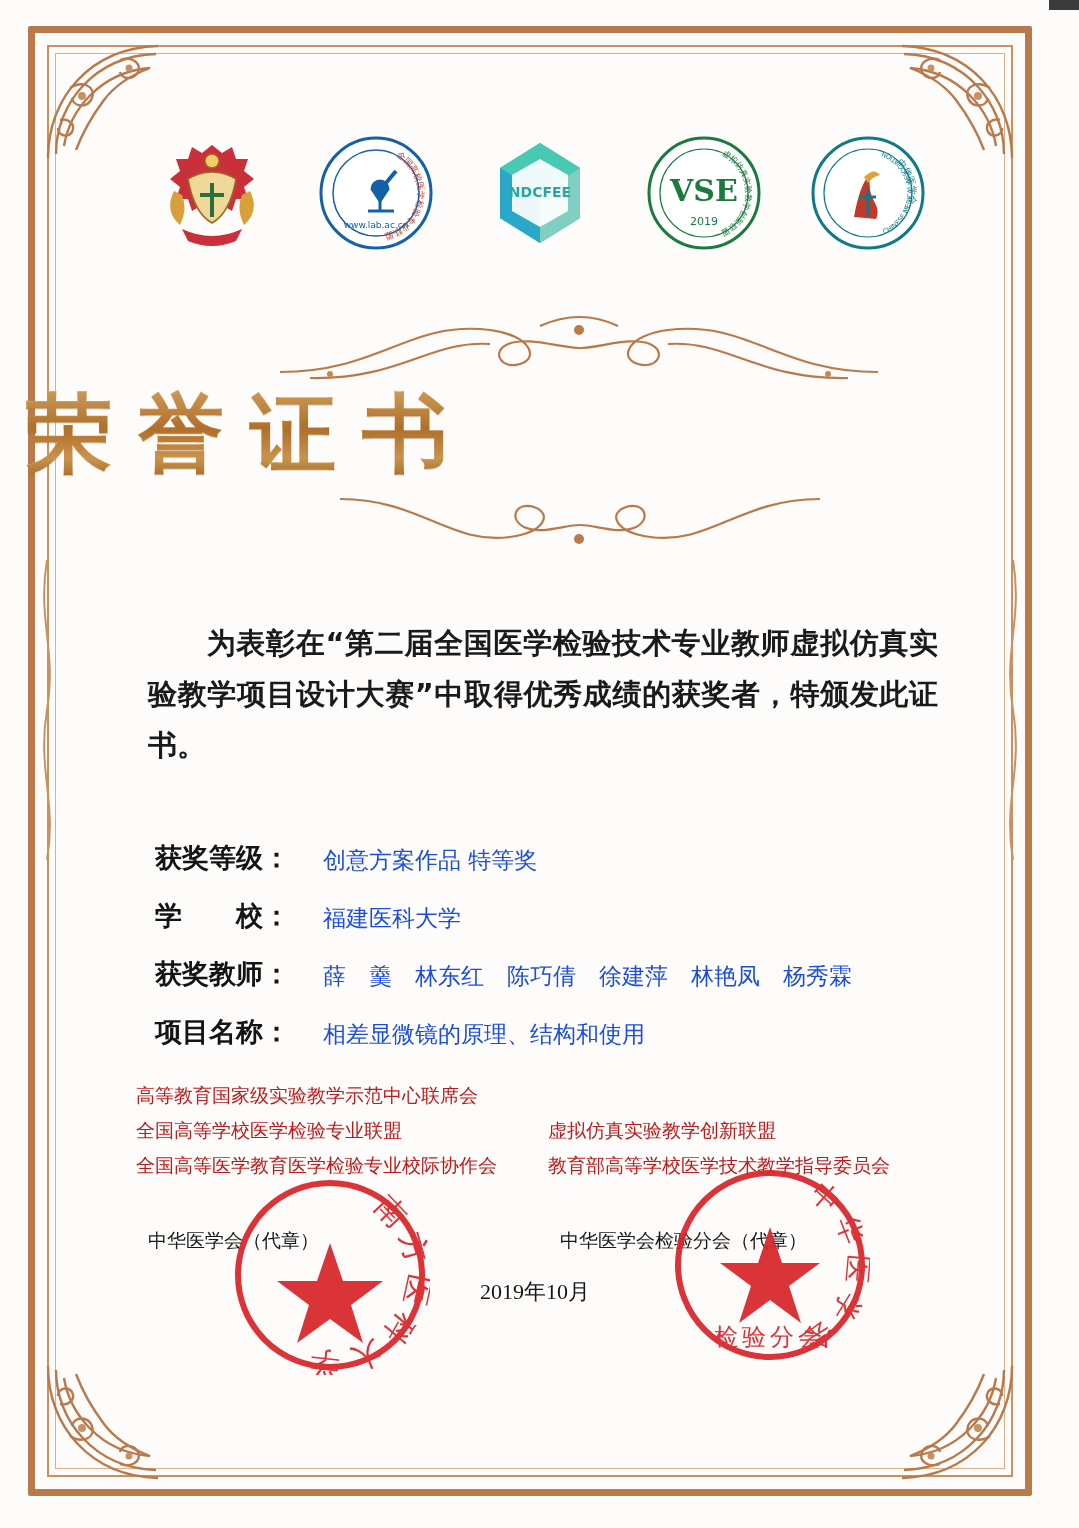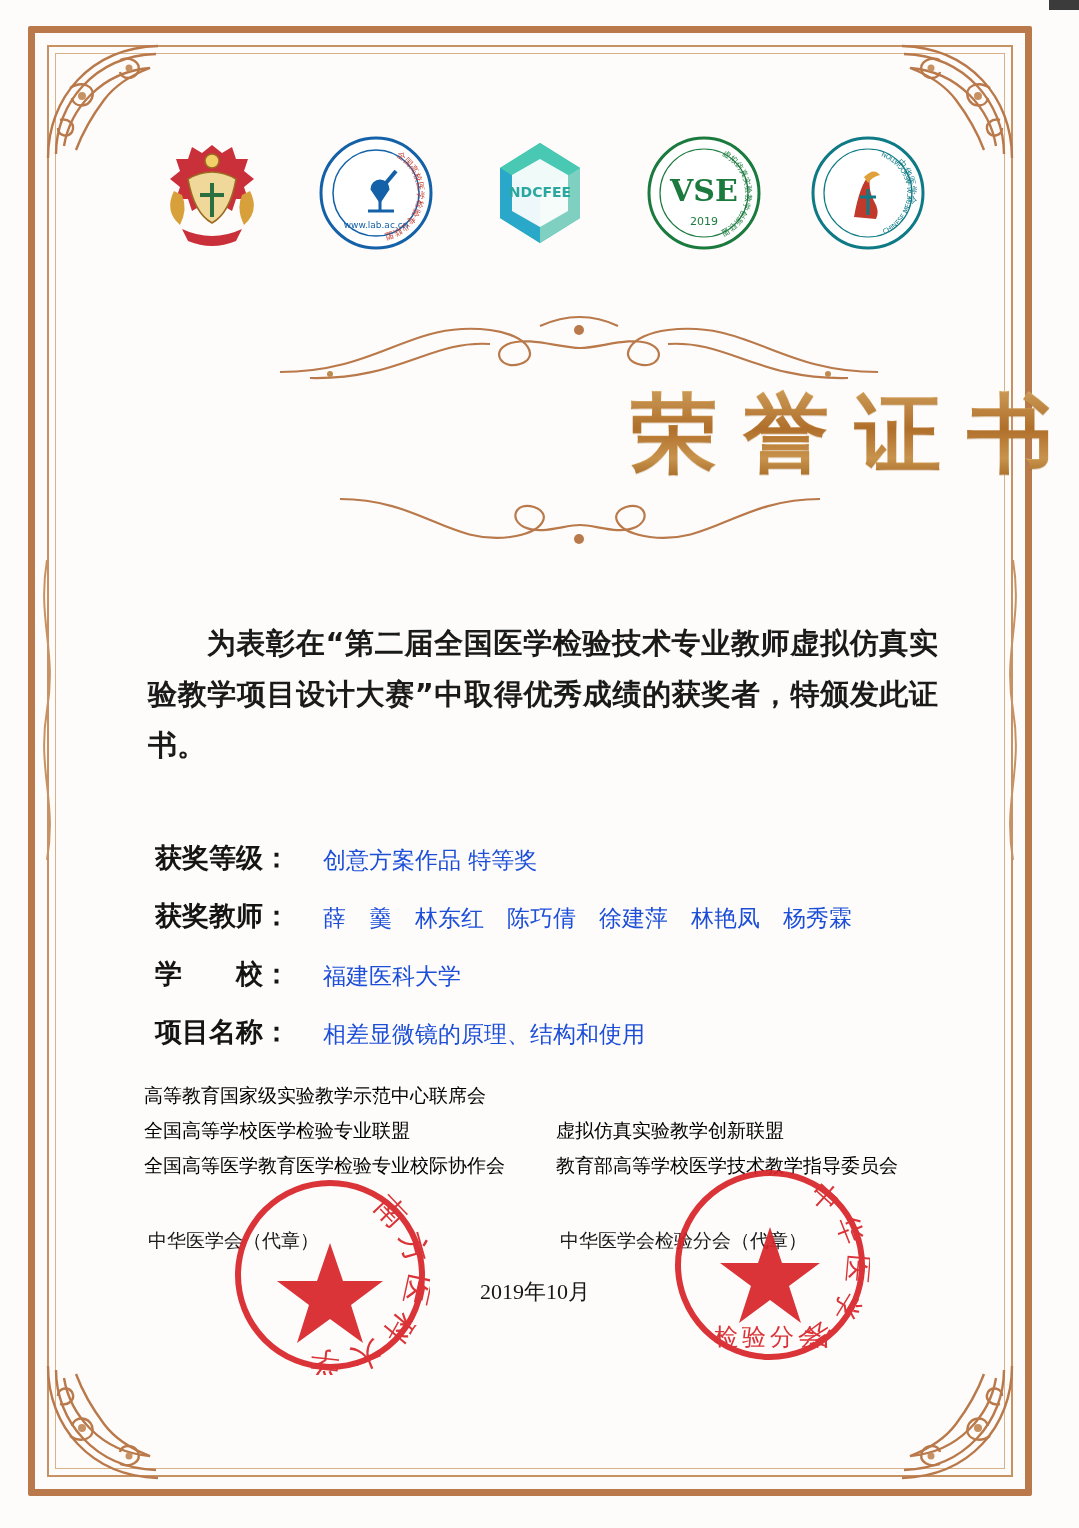--- a/index.html
+++ b/index.html
@@ -100,21 +100,21 @@
     align-items: center;
     justify-content: center;
   }
   .logo svg { width: 100%; height: 100%; display:block; }
 
   
   .title-block {
     position: absolute;
     left: 0; right: 0;
     top: 300px;
-    text-align: right;
+    text-align: left;
   }
   .title-orn-top, .title-orn-bottom {
     width: 760px;
     height: 90px;
     margin: 0 auto;
   }
   .title-orn-top svg, .title-orn-bottom svg { width:100%; height:100%; display:block; }
   .cert-title {
     font-family: "DejaVu Serif", "Liberation Serif", serif;
     font-size: 86px;
@@ -170,25 +170,25 @@
   }
   .field-value {
     font-size: 23px;
     color: #1d4ed8;
     font-family: "DejaVu Sans", "Liberation Sans", sans-serif;
   }
 
   
   .orgs {
     position: absolute;
-    left: 144px;
+    left: 136px;
     top: 1078px;
     width: 790px;
     font-size: 19px;
-    color: #000000;
+    color: #b91c1c;
     line-height: 1.85;
     font-family: "DejaVu Sans", "Liberation Sans", sans-serif;
   }
   .org-row { display: flex; }
   .org-col-left { width: 412px; flex: none; }
   .org-col-right { flex: 1; }
 
   
   .sign-row {
     position: absolute;
@@ -418,26 +418,26 @@
   <div class="intro">
     <span class="indent"></span><span>为表彰在“第二届全国医学检验技术专业教师虚拟仿真实验教学项目设计大赛”中取得优秀成绩的获奖者，特颁发此证书。</span>
   </div>
 
   <div class="fields">
     <div class="field-row">
       <div class="field-label">获奖等级：</div>
       <div class="field-value">创意方案作品 特等奖</div>
     </div>
     <div class="field-row">
+      <div class="field-label">学　　校：</div>
+      <div class="field-value">福建医科大学</div>
+    </div>
+    <div class="field-row">
       <div class="field-label">获奖教师：</div>
       <div class="field-value">薛　羹　林东红　陈巧倩　徐建萍　林艳凤　杨秀霖</div>
-    </div>
-    <div class="field-row">
-      <div class="field-label">学　　校：</div>
-      <div class="field-value">福建医科大学</div>
     </div>
     <div class="field-row">
       <div class="field-label">项目名称：</div>
       <div class="field-value">相差显微镜的原理、结构和使用</div>
     </div>
   </div>
 
   <div class="orgs">
     <div class="org-row">
       <div class="org-col-left">高等教育国家级实验教学示范中心联席会</div>

